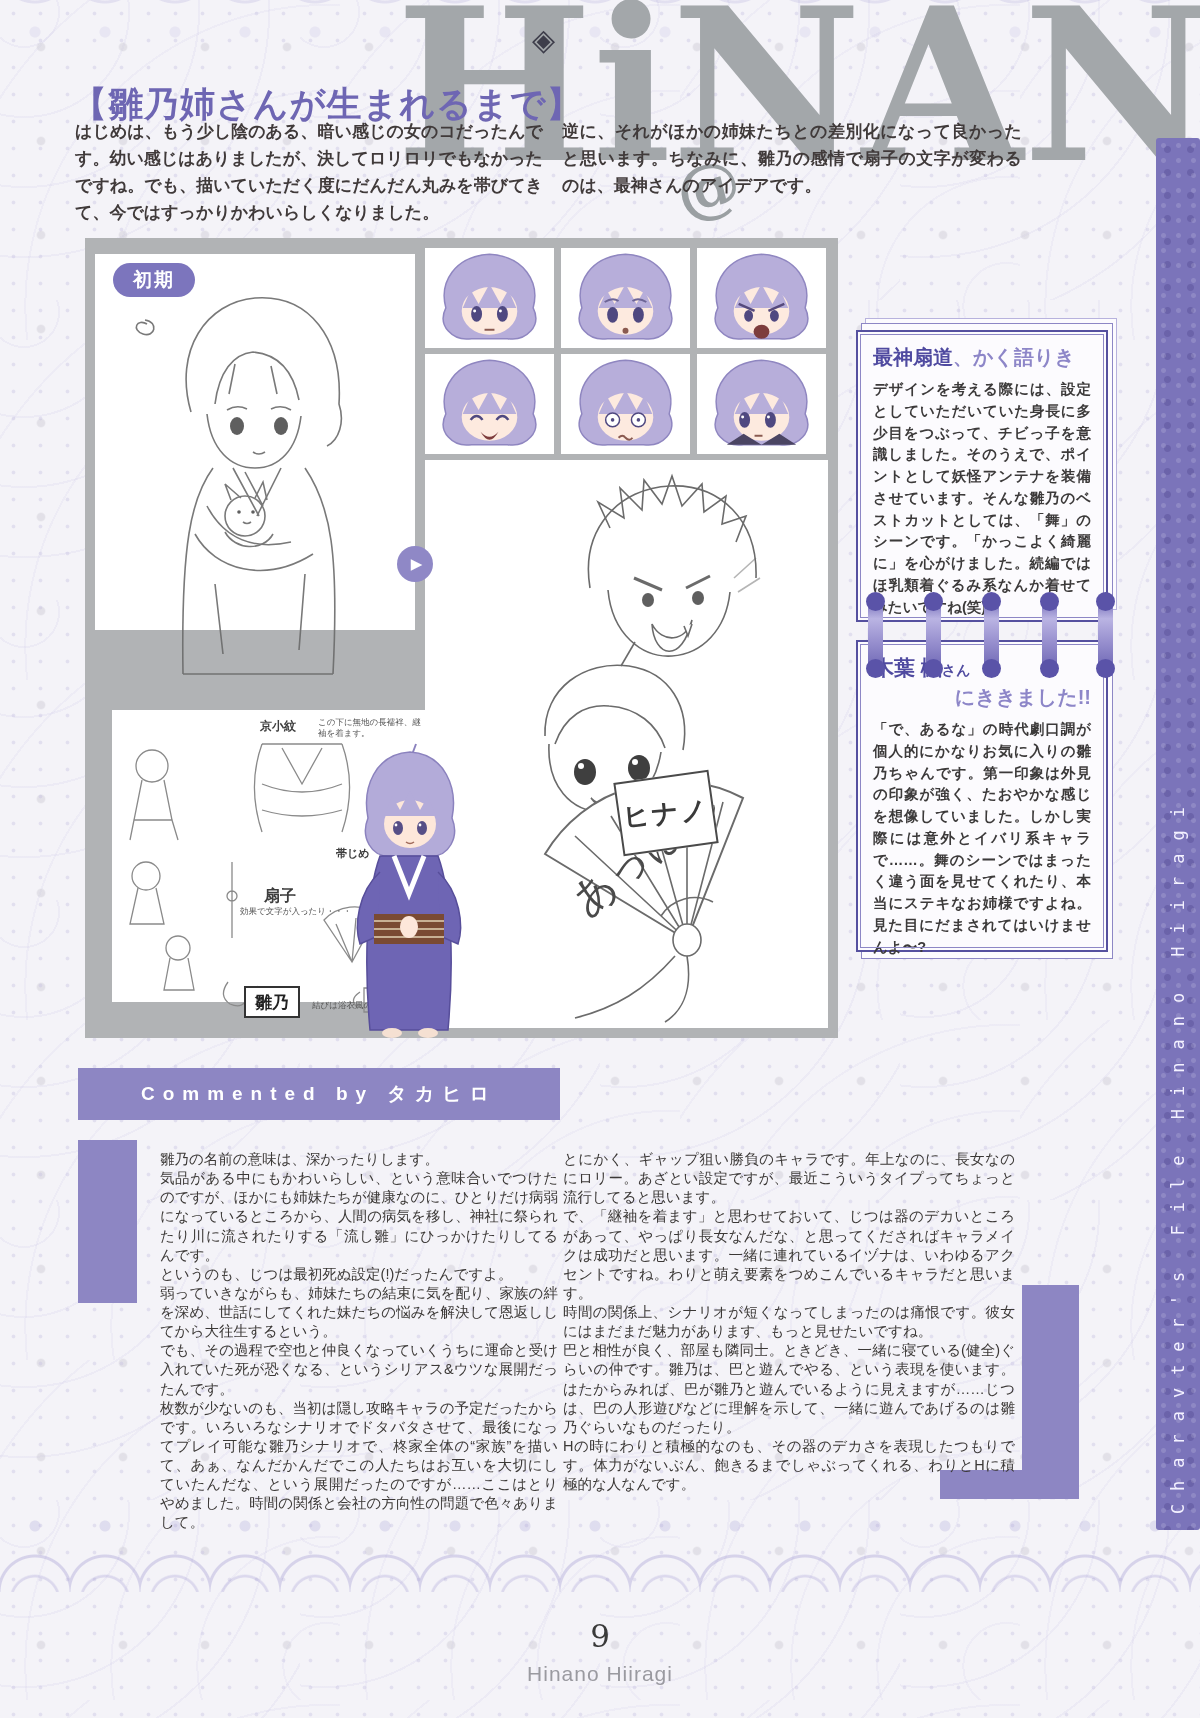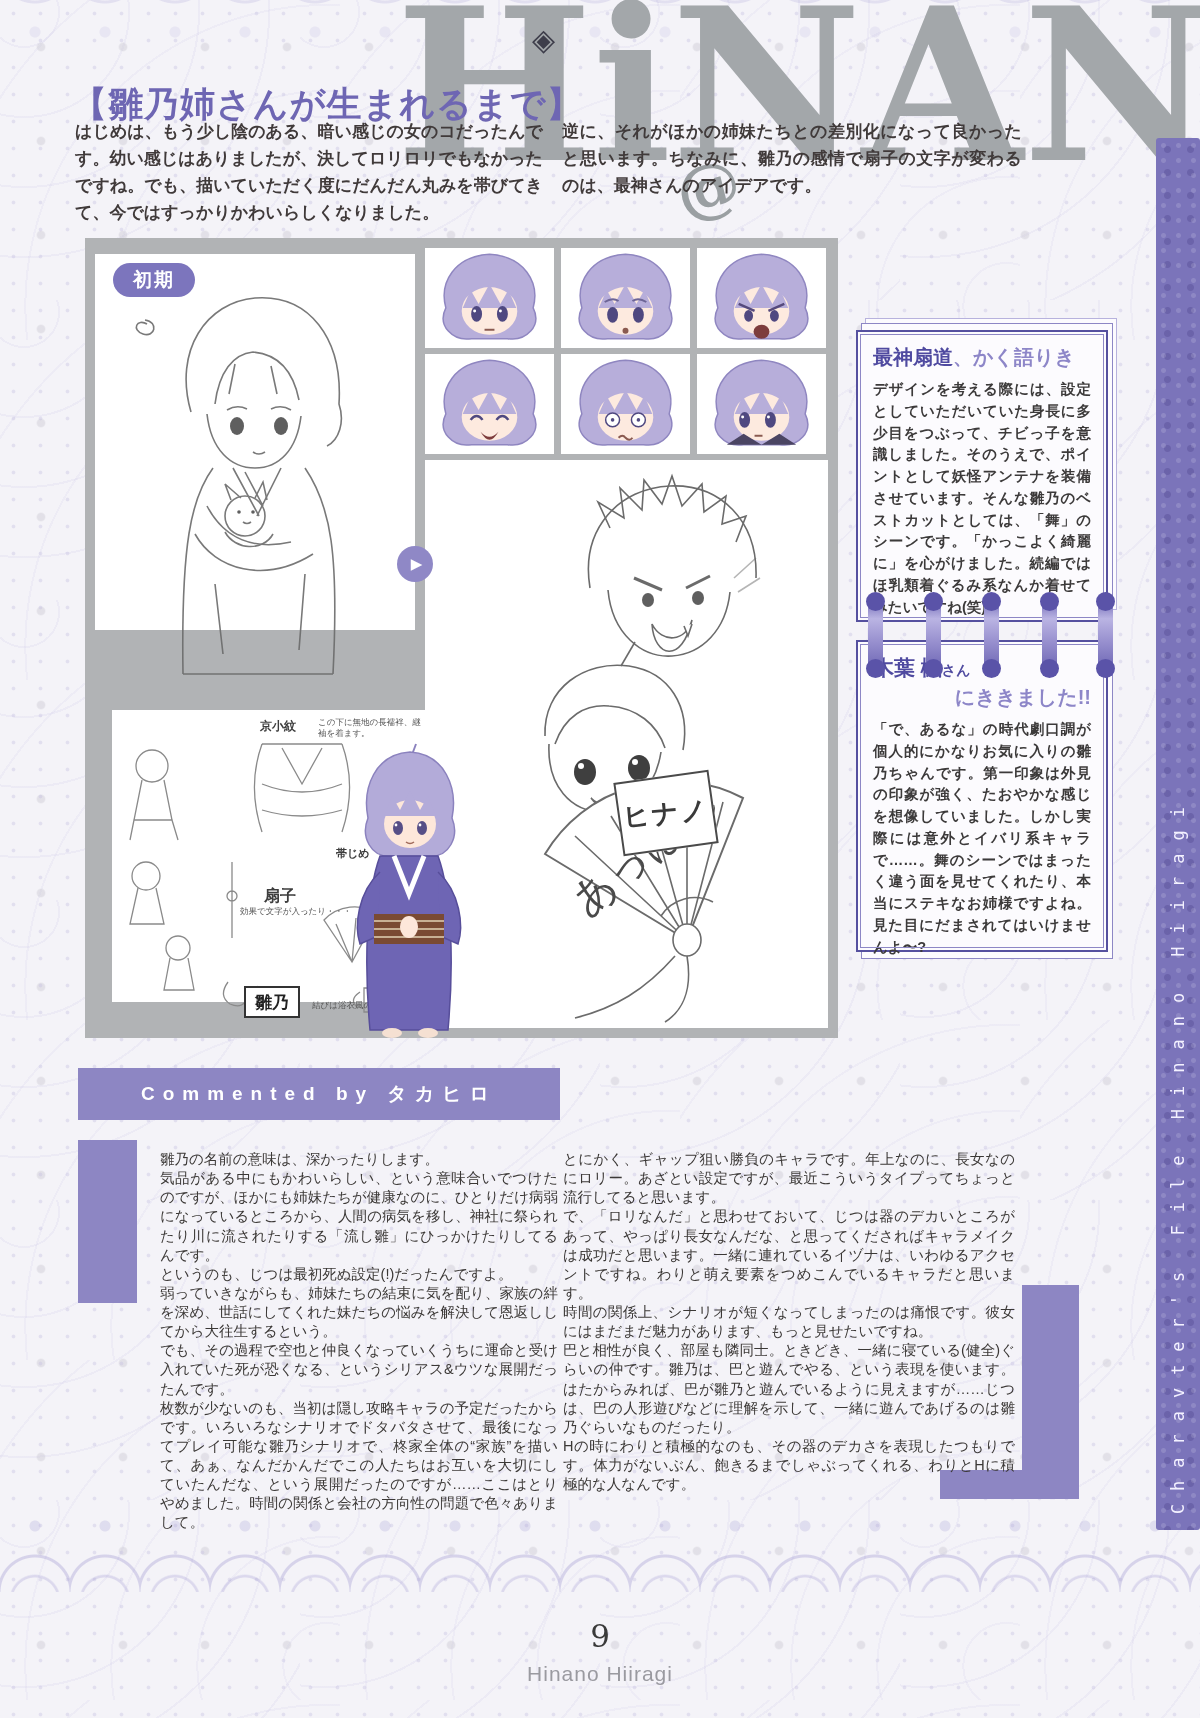--- a/index.html
+++ b/index.html
@@ -352,21 +352,21 @@
   <div class="comment-col" id="comment-left">
     <p>雛乃の名前の意味は、深かったりします。</p>
     <p>気品がある中にもかわいらしい、という意味合いでつけたのですが、ほかにも姉妹たちが健康なのに、ひとりだけ病弱になっているところから、人間の病気を移し、神社に祭られたり川に流されたりする「流し雛」にひっかけたりしてるんです。</p>
     <p>というのも、じつは最初死ぬ設定(!)だったんですよ。</p>
     <p>弱っていきながらも、姉妹たちの結束に気を配り、家族の絆を深め、世話にしてくれた妹たちの悩みを解決して恩返ししてから大往生するという。</p>
     <p>でも、その過程で空也と仲良くなっていくうちに運命と受け入れていた死が恐くなる、というシリアス&amp;ウツな展開だったんです。</p>
     <p>枚数が少ないのも、当初は隠し攻略キャラの予定だったからです。いろいろなシナリオでドタバタさせて、最後になってプレイ可能な雛乃シナリオで、柊家全体の“家族”を描いて、あぁ、なんだかんだでこの人たちはお互いを大切にしていたんだな、という展開だったのですが……ここはとりやめました。時間の関係と会社の方向性の問題で色々ありまして。</p>
   </div>
   <div class="comment-col" id="comment-right">
     <p>とにかく、ギャップ狙い勝負のキャラです。年上なのに、長女なのにロリー。あざとい設定ですが、最近こういうタイプってちょっと流行してると思います。</p>
-    <p>で、「ロリなんだ」と思わせておいて、じつは器のデカいところがあって、やっぱり長女なんだな、と思ってくださればキャラメイクは成功だと思います。一緒に連れているイヅナは、いわゆるアクセントですね。わりと萌え要素をつめこんでいるキャラだと思います。</p>
+    <p>で、「継袖を着ます」と思わせておいて、じつは器のデカいところがあって、やっぱり長女なんだな、と思ってくださればキャラメイクは成功だと思います。一緒に連れているイヅナは、いわゆるアクセントですね。わりと萌え要素をつめこんでいるキャラだと思います。</p>
     <p>時間の関係上、シナリオが短くなってしまったのは痛恨です。彼女にはまだまだ魅力があります、もっと見せたいですね。</p>
     <p>巴と相性が良く、部屋も隣同士。ときどき、一緒に寝ている(健全)ぐらいの仲です。雛乃は、巴と遊んでやる、という表現を使います。はたからみれば、巴が雛乃と遊んでいるように見えますが……じつは、巴の人形遊びなどに理解を示して、一緒に遊んであげるのは雛乃ぐらいなものだったり。</p>
     <p>Hの時にわりと積極的なのも、その器のデカさを表現したつもりです。体力がないぶん、飽きるまでしゃぶってくれる、わりとHに積極的な人なんです。</p>
   </div>
 
   <div id="page-num">9</div>
   <div id="footer-name">Hinano Hiiragi</div>
 </div>
 
 </body></html>

